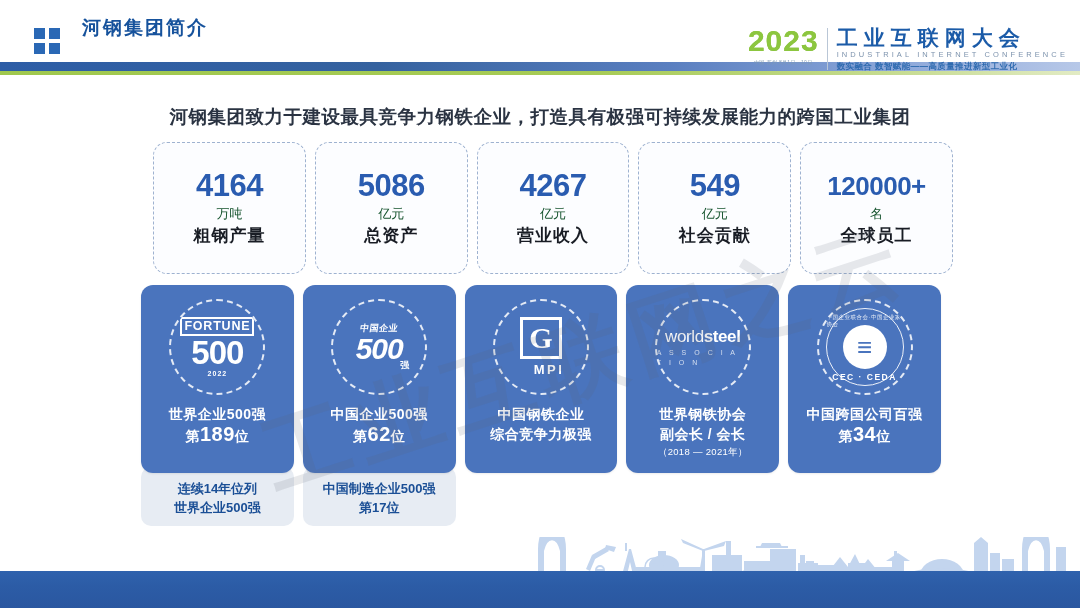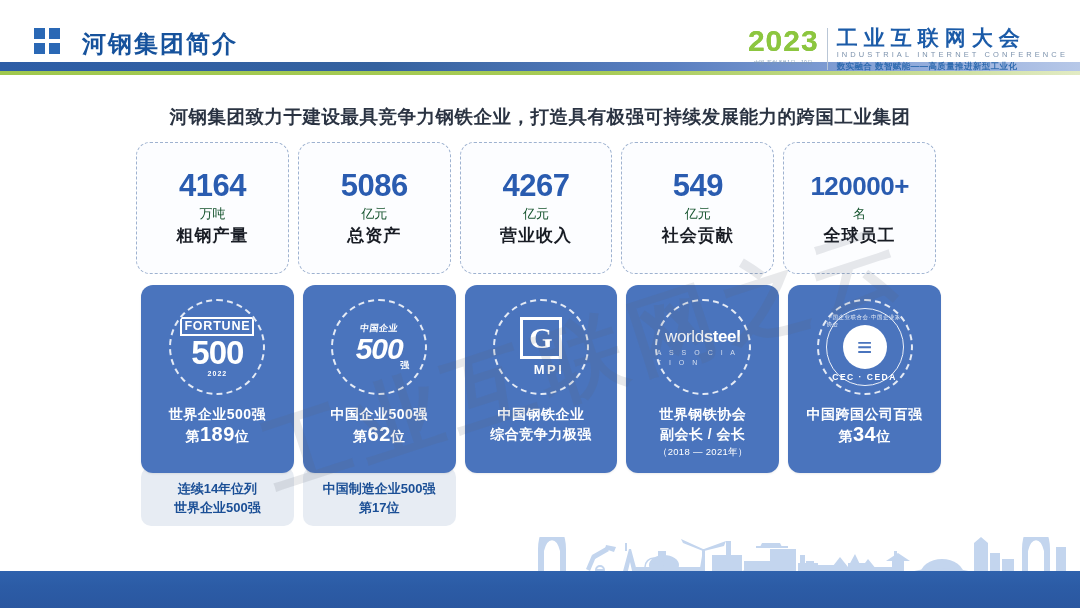--- a/index.html
+++ b/index.html
@@ -13,22 +13,22 @@
   .header { position: absolute; top: 0; left: 0; width: 1080px; height: 80px; }
   .hdr-icon {
     position: absolute; left: 34px; top: 28px;
     width: 26px; height: 26px;
     display: grid; grid-template-columns: 1fr 1fr; grid-template-rows: 1fr 1fr;
     gap: 4px;
   }
   .hdr-icon i { display: block; background: #2a68b5; }
   .hdr-icon i:nth-child(2) { background: #2a68b5; }
   .hdr-title {
-    position: absolute; left: 82px; top: 24px;
-    font-size: 24px; font-weight: bold; color: #16529c;
+    position: absolute; left: 82px; top: 8px;
+    font-size: 19px; font-weight: bold; color: #16529c;
     letter-spacing: 2px; line-height: 40px;
   }
   .hdr-bar {
     position: absolute; left: 0; top: 62px; width: 1080px; height: 9px;
     background: linear-gradient(90deg,#2d5da6 0%,#35629f 35%,#5a7fc0 62%,#8aa5d8 82%,#b7c8e8 100%);
   }
   .hdr-bar-green {
     position: absolute; left: 0; top: 71px; width: 1080px; height: 4px;
     background: linear-gradient(90deg,#a0c84e 0%,#a7cb55 55%,#c9dd96 85%,#e2ebc4 100%);
   }
@@ -59,22 +59,22 @@
   }
 
   
   .headline {
     position: absolute; top: 104px; left: 0; width: 1080px;
     text-align: center; font-size: 18.5px; font-weight: bold;
     color: #2a3342; letter-spacing: .5px;
   }
 
   
-  .stats { position: absolute; top: 142px; left: 136px; width: 800px; height: 132px;
-           display: flex; gap: 9px; justify-content: flex-end; }
+  .stats { position: absolute; top: 142px; left: 153px; width: 800px; height: 132px;
+           display: flex; gap: 9px; }
   .stat-card {
     width: 154px; height: 132px;
     border: 1.6px dashed #9eb2d0; border-radius: 14px;
     background: #fcfdff;
     display: flex; flex-direction: column; align-items: center; justify-content: center;
   }
   .stat-num { font-size: 31px; font-weight: bold; color: #2a5cb0; line-height: 34px; letter-spacing: -.5px; }
   .stat-num.small { font-size: 26px; }
   .stat-unit { font-size: 13px; color: #14532d; line-height: 20px; margin-top: 1px; }
   .stat-label { font-size: 17px; font-weight: bold; color: #181c24; line-height: 24px; letter-spacing: 1px; }

